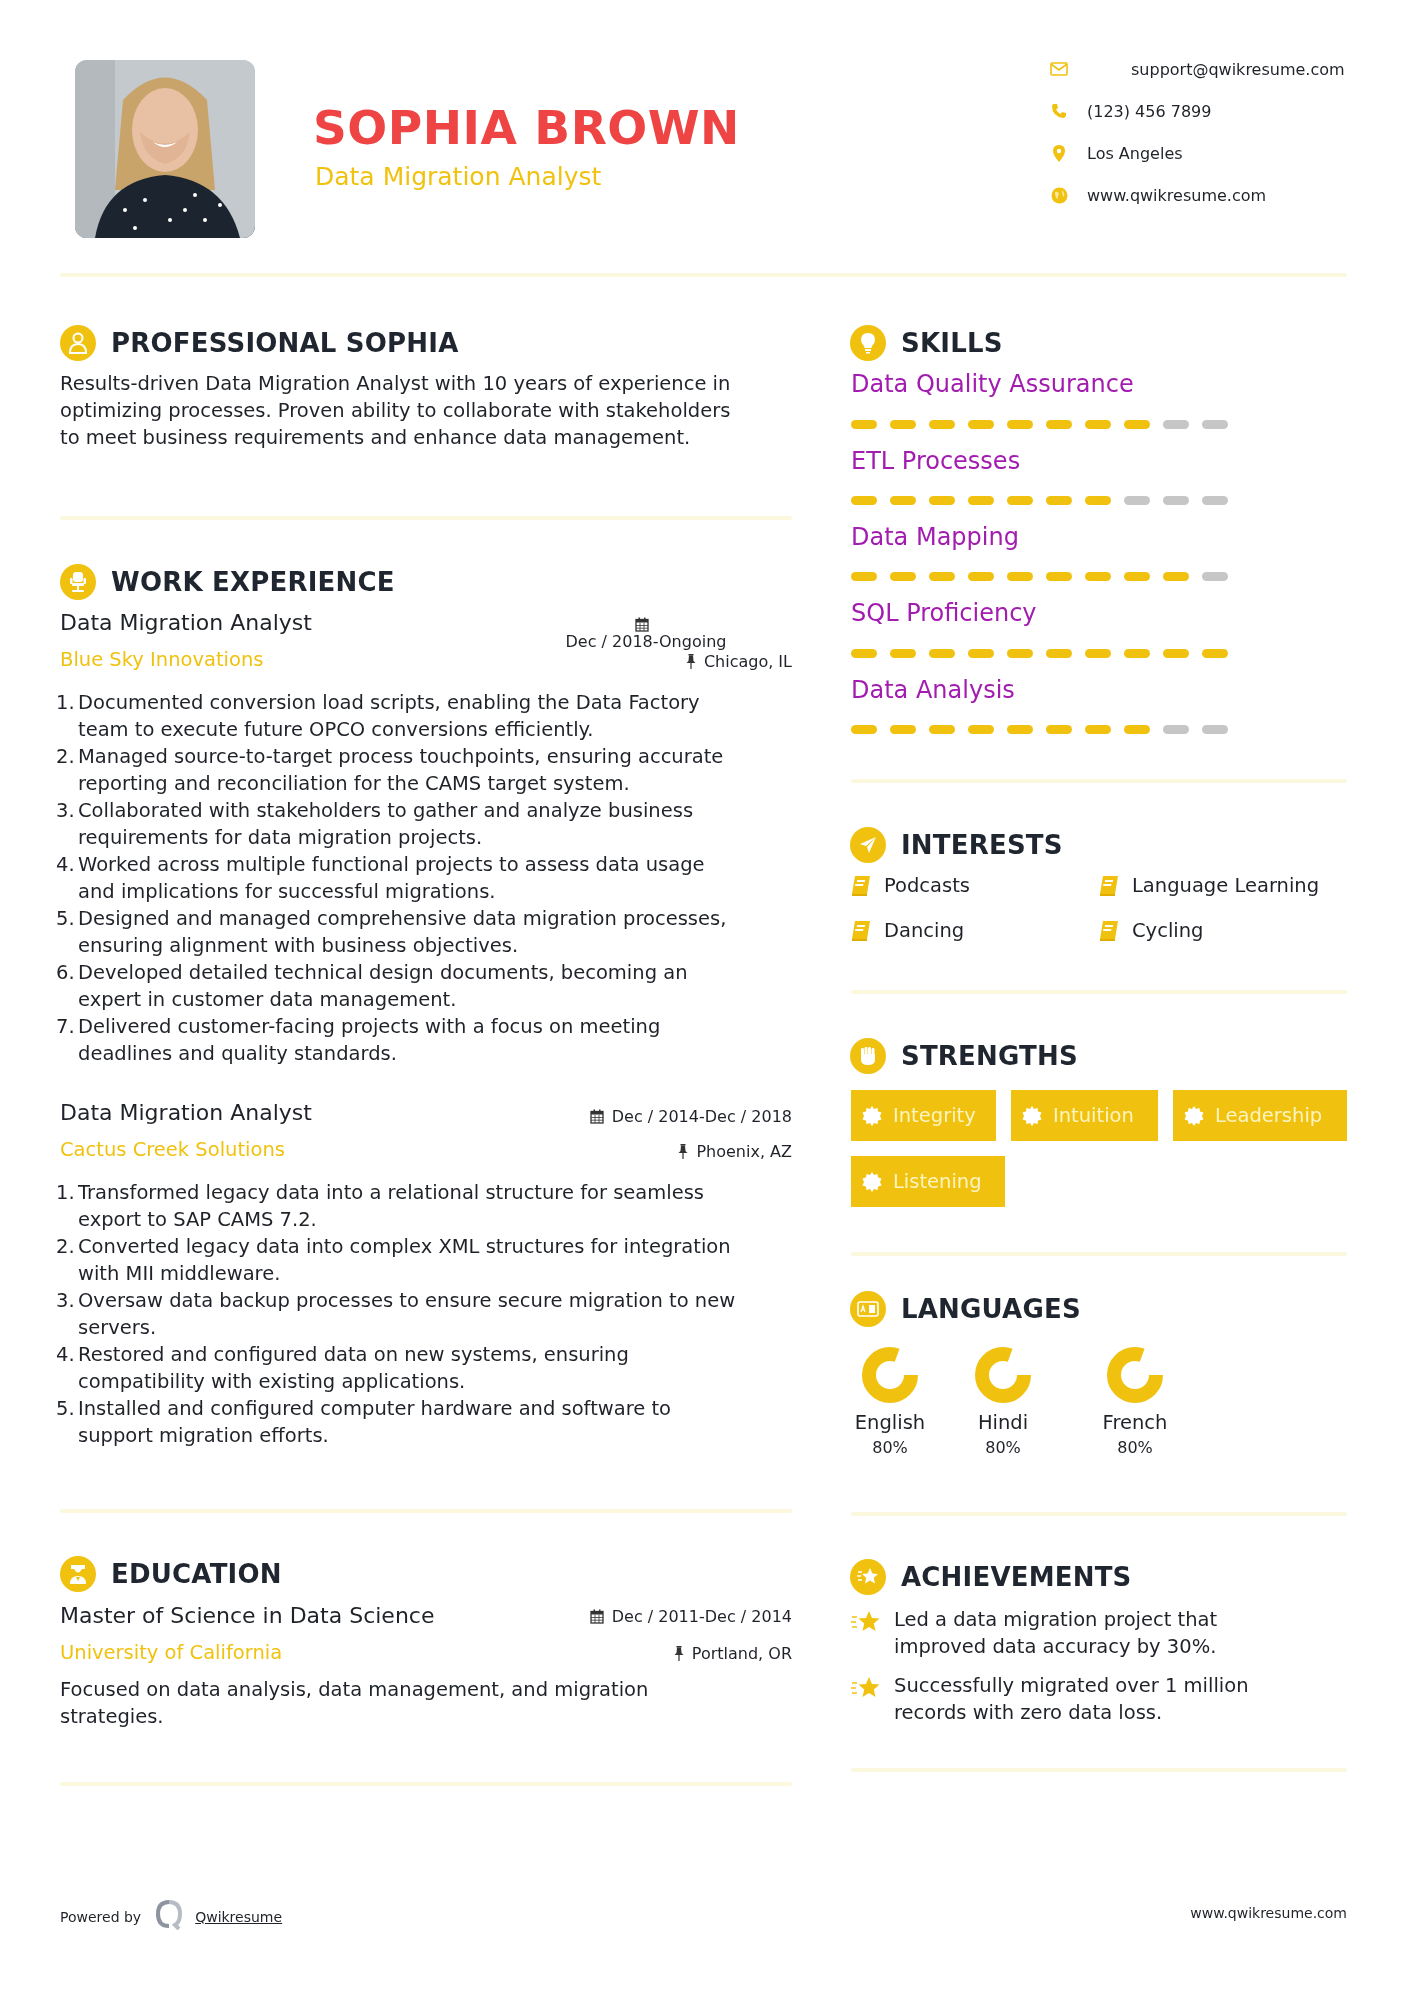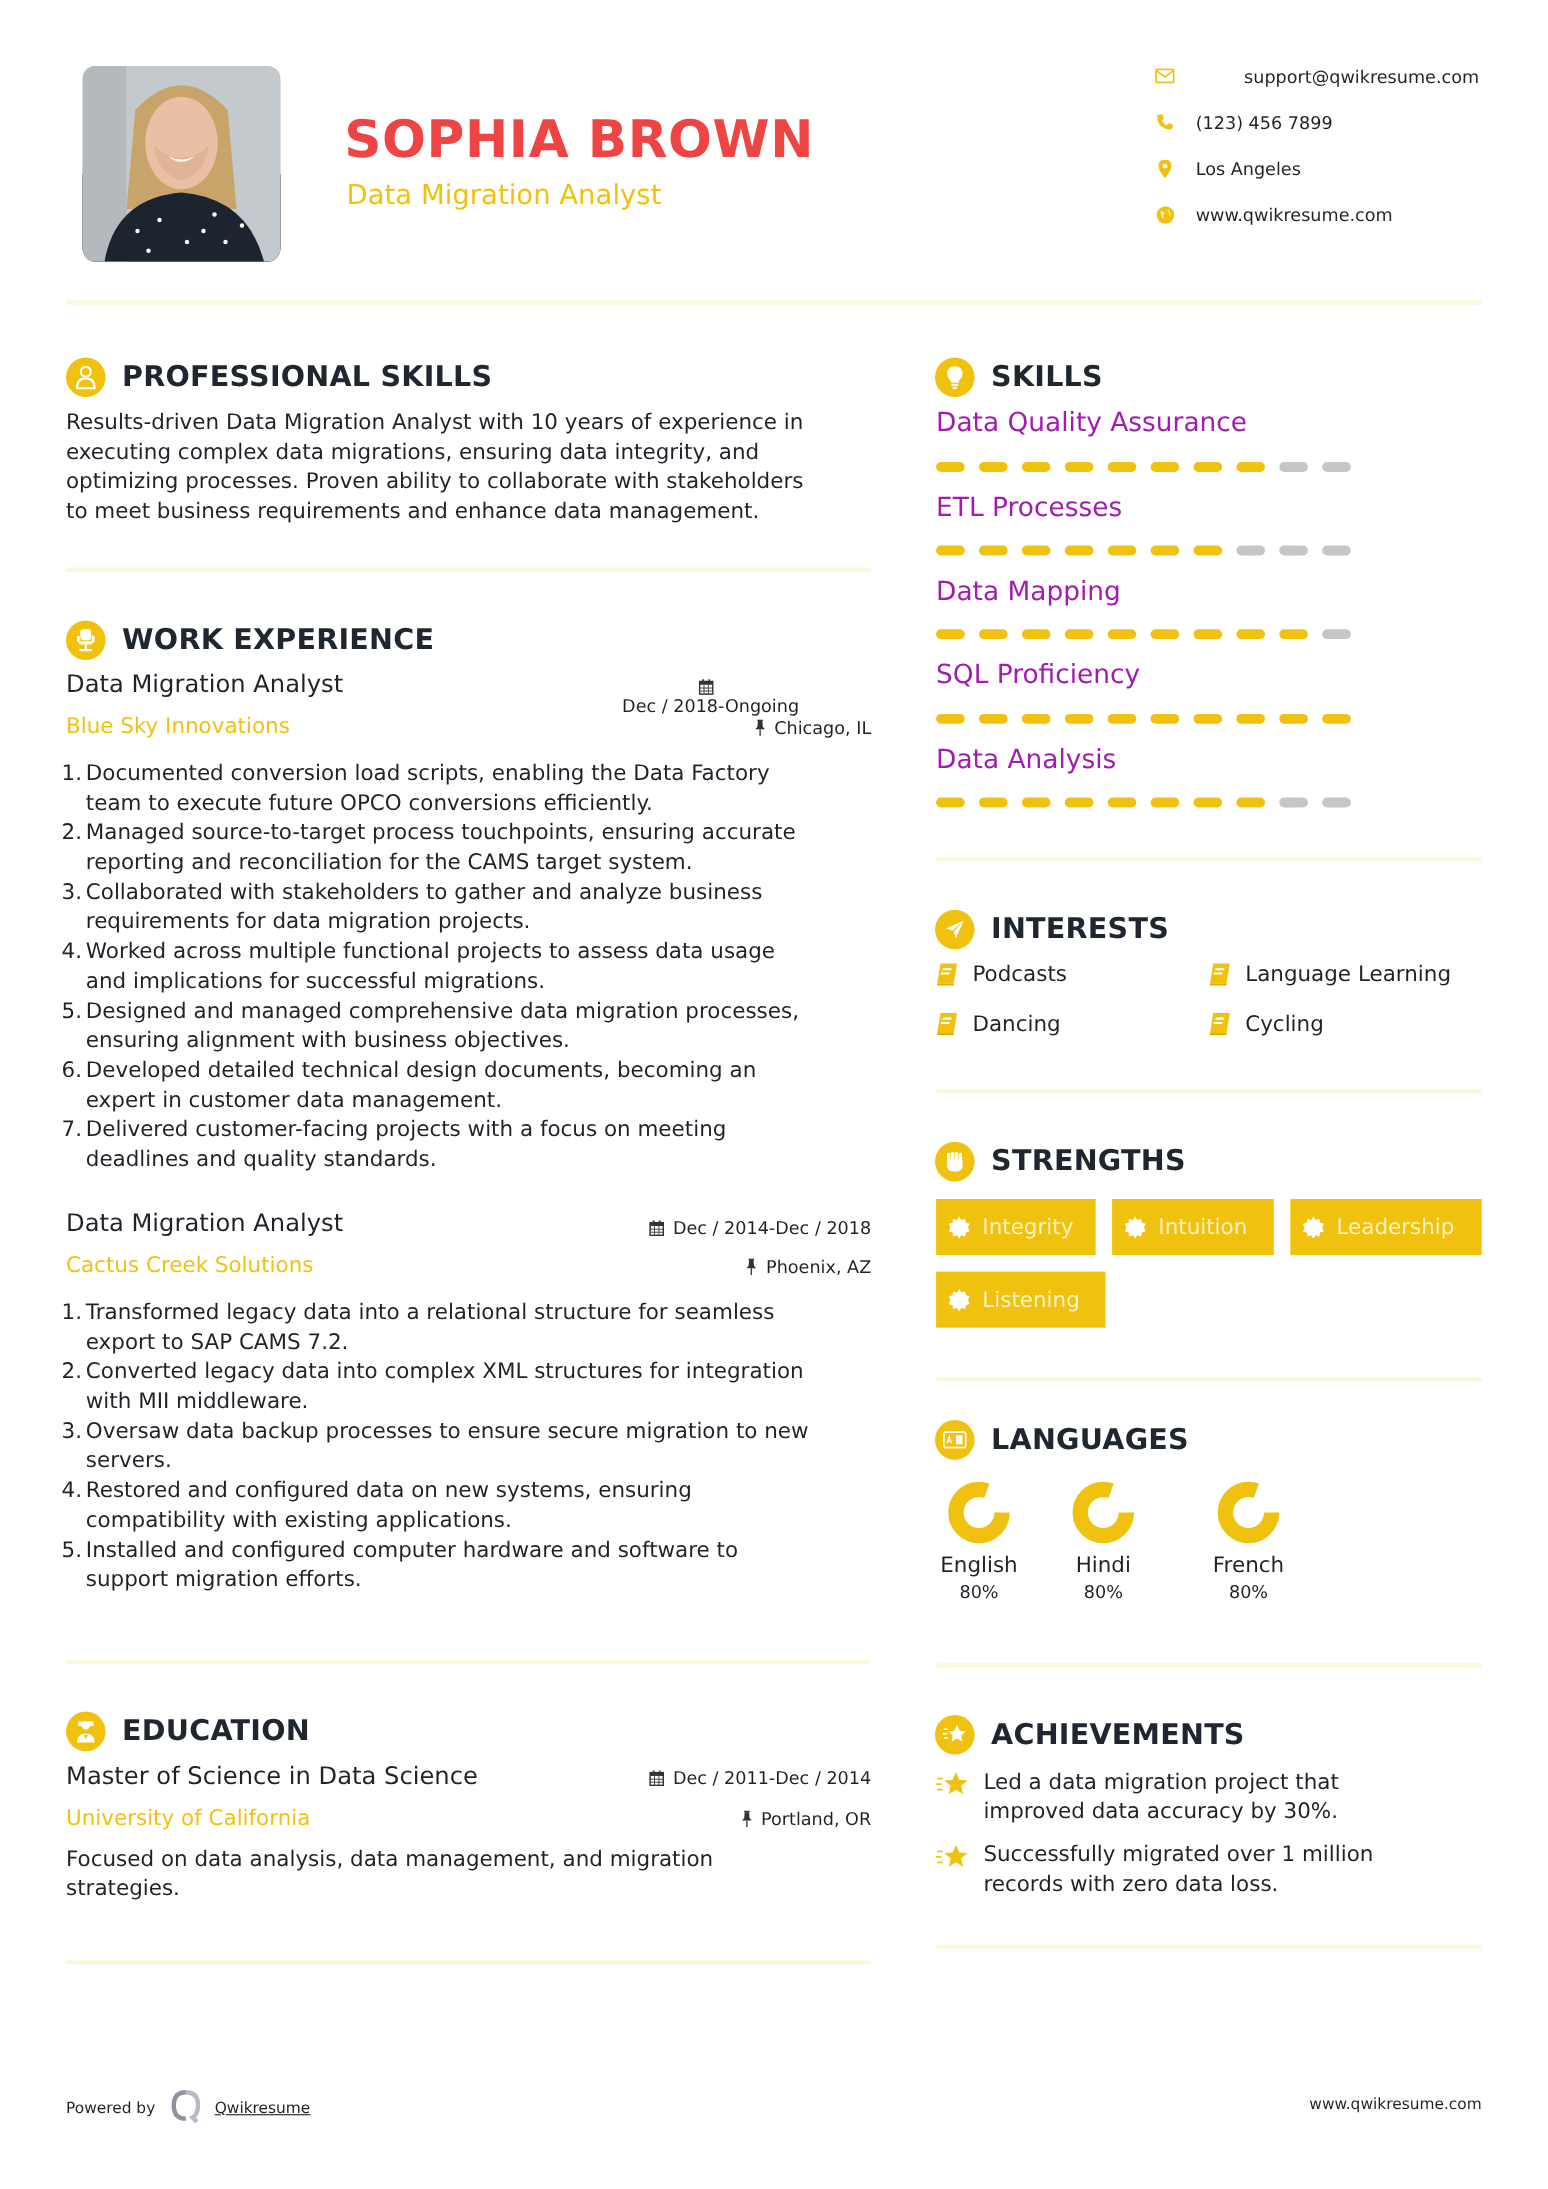--- a/index.html
+++ b/index.html
@@ -119,25 +119,24 @@
 
 <div class="divider" style="left:60px; top:273px; width:1287px;"></div>
 
 <div class="abs sec-head" style="left:60px; top:324px;">
   <span class="sec-icon">
     <svg width="20" height="22" viewBox="0 0 20 22">
         <circle cx="10" cy="6" r="4.5" fill="none" stroke="#ffffff" stroke-width="2"></circle>
         <path d="M2 21 Q2 12 10 12 Q18 12 18 21 Z" fill="none" stroke="#ffffff" stroke-width="2"></path>
       </svg>
   </span>
-  <span class="sec-title">PROFESSIONAL SKILLS</span>
+  <span class="sec-title">PROFESSIONAL SOPHIA</span>
 </div>
 <div class="abs para" style="left:60px; top:370px; width:740px;">
   <div>Results-driven Data Migration Analyst with 10 years of experience in</div>
-  <div>executing complex data migrations, ensuring data integrity, and</div>
   <div>optimizing processes. Proven ability to collaborate with stakeholders</div>
   <div>to meet business requirements and enhance data management.</div>
 </div>
 <div class="divider" style="left:60px; top:516px; width:732px;"></div>
 
 <div class="abs sec-head" style="left:60px; top:563px;">
   <span class="sec-icon">
     <svg width="18" height="22" viewBox="0 0 18 22">
         <rect x="4" y="1" width="10" height="10" rx="3" fill="#ffffff"></rect>
         <rect x="1" y="7" width="2.5" height="6" rx="1" fill="#ffffff"></rect>

